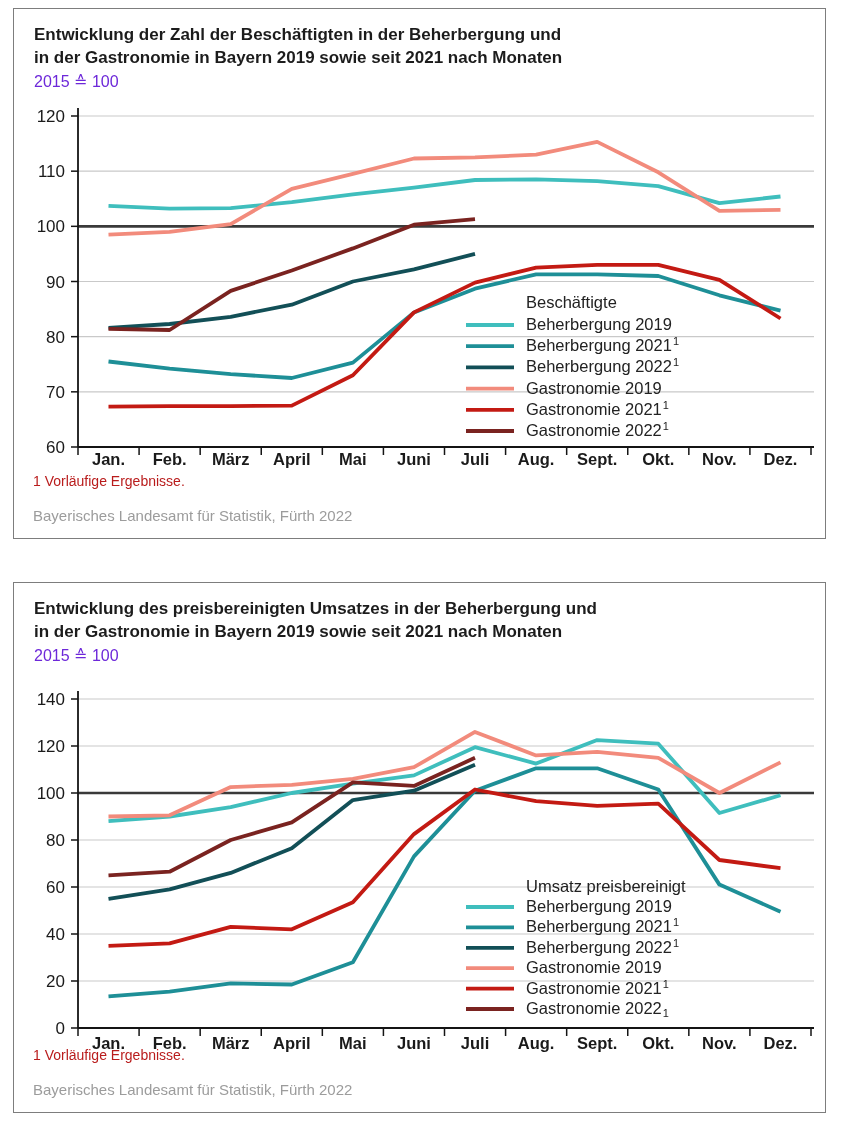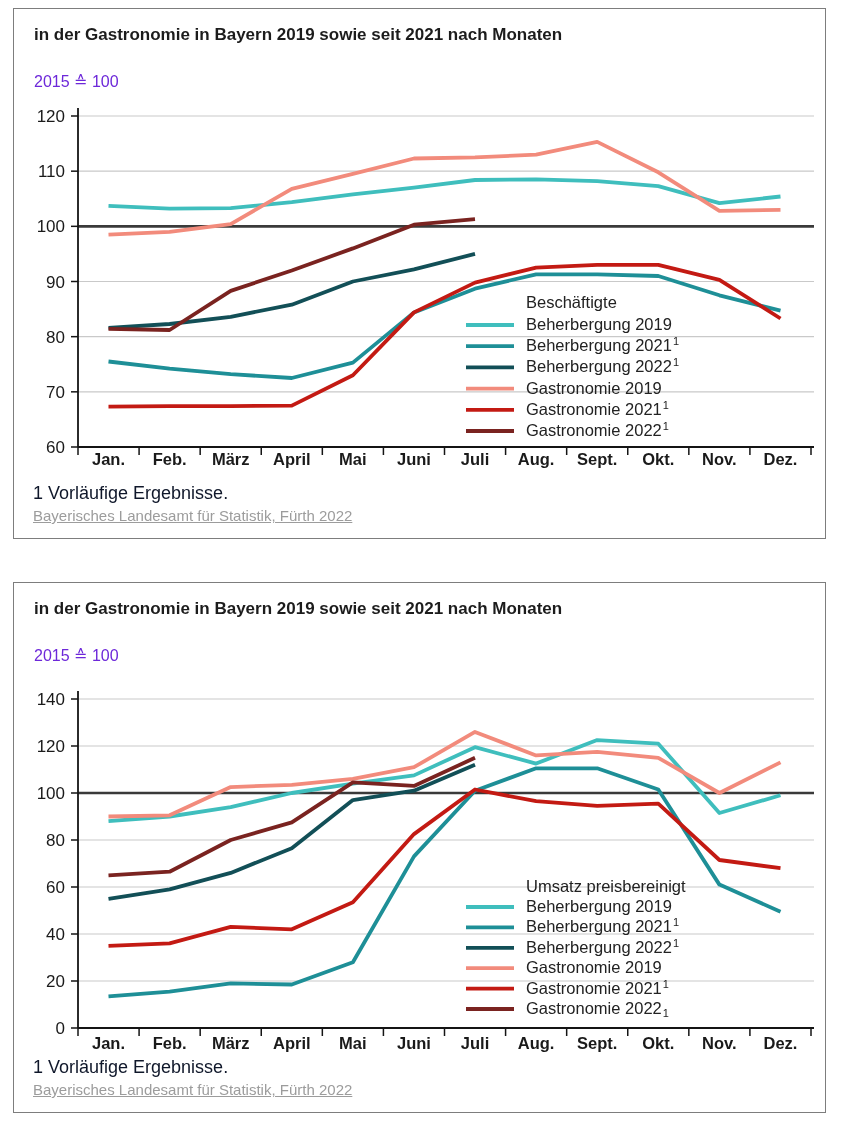--- a/index.html
+++ b/index.html
@@ -4,22 +4,22 @@
 <style>
   html,body{margin:0;padding:0;background:#ffffff;}
   .page{position:relative;width:841px;height:1126px;background:#ffffff;
         font-family:"Liberation Sans",sans-serif;color:#1a1a1a;overflow:hidden;}
   .panel{position:absolute;left:13px;width:811px;height:529px;background:#ffffff;
          border:1.5px solid #7d7d7d;}
   .title{position:absolute;left:20px;top:14px;font-size:17px;font-weight:bold;
          line-height:23px;color:#1c1c1c;}
   .subtitle{position:absolute;left:20px;top:63px;font-size:16px;color:#6d28d9;}
   .chart-svg{position:absolute;left:0;top:0;}
-  .footnote{position:absolute;left:19px;top:474px;font-size:18px;color:#0f172a;}
-  .source{position:absolute;left:19px;top:498px;font-size:15px;color:#9c9c9c;text-decoration:underline;}
+  .footnote{position:absolute;left:19px;top:464px;font-size:14px;color:#b91c1c;}
+  .source{position:absolute;left:19px;top:498px;font-size:15px;color:#9c9c9c;}
 </style>
 </head>
 <body>
 
 <div class="page">
 
   <section class="panel" style="top:8px;">
     <svg class="chart-svg" width="811" height="529" role="img">
         <line x1="64" y1="382.8333333333333" x2="800" y2="382.8333333333333" stroke="#c9c9c9" stroke-width="1.2"></line>
         <line x1="64" y1="327.66666666666663" x2="800" y2="327.66666666666663" stroke="#c9c9c9" stroke-width="1.2"></line>
@@ -82,20 +82,21 @@
         <line x1="452" y1="358.4" x2="500" y2="358.4" stroke="#124f57" stroke-width="3.8"></line>
         <text x="512" y="363.4" font-size="16.5" fill="#222222"><tspan>Beherbergung 2022</tspan><tspan font-size="11" dy="-6" dx="1">1</tspan></text>
         <line x1="452" y1="379.6" x2="500" y2="379.6" stroke="#f28b7c" stroke-width="3.8"></line>
         <text x="512" y="384.6" font-size="16.5" fill="#222222"><tspan>Gastronomie 2019</tspan></text>
         <line x1="452" y1="400.8" x2="500" y2="400.8" stroke="#c31a13" stroke-width="3.8"></line>
         <text x="512" y="405.8" font-size="16.5" fill="#222222"><tspan>Gastronomie 2021</tspan><tspan font-size="11" dy="-6" dx="1">1</tspan></text>
         <line x1="452" y1="422" x2="500" y2="422" stroke="#7a2320" stroke-width="3.8"></line>
         <text x="512" y="427" font-size="16.5" fill="#222222"><tspan>Gastronomie 2022</tspan><tspan font-size="11" dy="-6" dx="1">1</tspan></text>
       </svg>
     <div class="title">
+      <div>Entwicklung der Zahl der Beschäftigten in der Beherbergung und</div>
       <div>in der Gastronomie in Bayern 2019 sowie seit 2021 nach Monaten</div>
     </div>
     <div class="subtitle">2015 ≙ 100</div>
     <div class="footnote">1 Vorläufige Ergebnisse.</div>
     <div class="source">Bayerisches Landesamt für Statistik, Fürth 2022</div>
   </section>
 
   <section class="panel" style="top:582px;">
     <svg class="chart-svg" width="811" height="529" role="img">
         <line x1="64" y1="398" x2="800" y2="398" stroke="#c9c9c9" stroke-width="1.2"></line>
@@ -162,20 +163,21 @@
         <line x1="452" y1="364.8" x2="500" y2="364.8" stroke="#124f57" stroke-width="3.8"></line>
         <text x="512" y="369.8" font-size="16.5" fill="#222222"><tspan>Beherbergung 2022</tspan><tspan font-size="11" dy="-6" dx="1">1</tspan></text>
         <line x1="452" y1="385.2" x2="500" y2="385.2" stroke="#f28b7c" stroke-width="3.8"></line>
         <text x="512" y="390.2" font-size="16.5" fill="#222222"><tspan>Gastronomie 2019</tspan></text>
         <line x1="452" y1="405.6" x2="500" y2="405.6" stroke="#c31a13" stroke-width="3.8"></line>
         <text x="512" y="410.6" font-size="16.5" fill="#222222"><tspan>Gastronomie 2021</tspan><tspan font-size="11" dy="-6" dx="1">1</tspan></text>
         <line x1="452" y1="426" x2="500" y2="426" stroke="#7a2320" stroke-width="3.8"></line>
         <text x="512" y="431" font-size="16.5" fill="#222222"><tspan>Gastronomie 2022</tspan><tspan font-size="11" dy="3" dx="1">1</tspan></text>
       </svg>
     <div class="title">
+      <div>Entwicklung des preisbereinigten Umsatzes in der Beherbergung und</div>
       <div>in der Gastronomie in Bayern 2019 sowie seit 2021 nach Monaten</div>
     </div>
     <div class="subtitle">2015 ≙ 100</div>
     <div class="footnote">1 Vorläufige Ergebnisse.</div>
     <div class="source">Bayerisches Landesamt für Statistik, Fürth 2022</div>
   </section>
 
 </div>
 
 </body></html>

